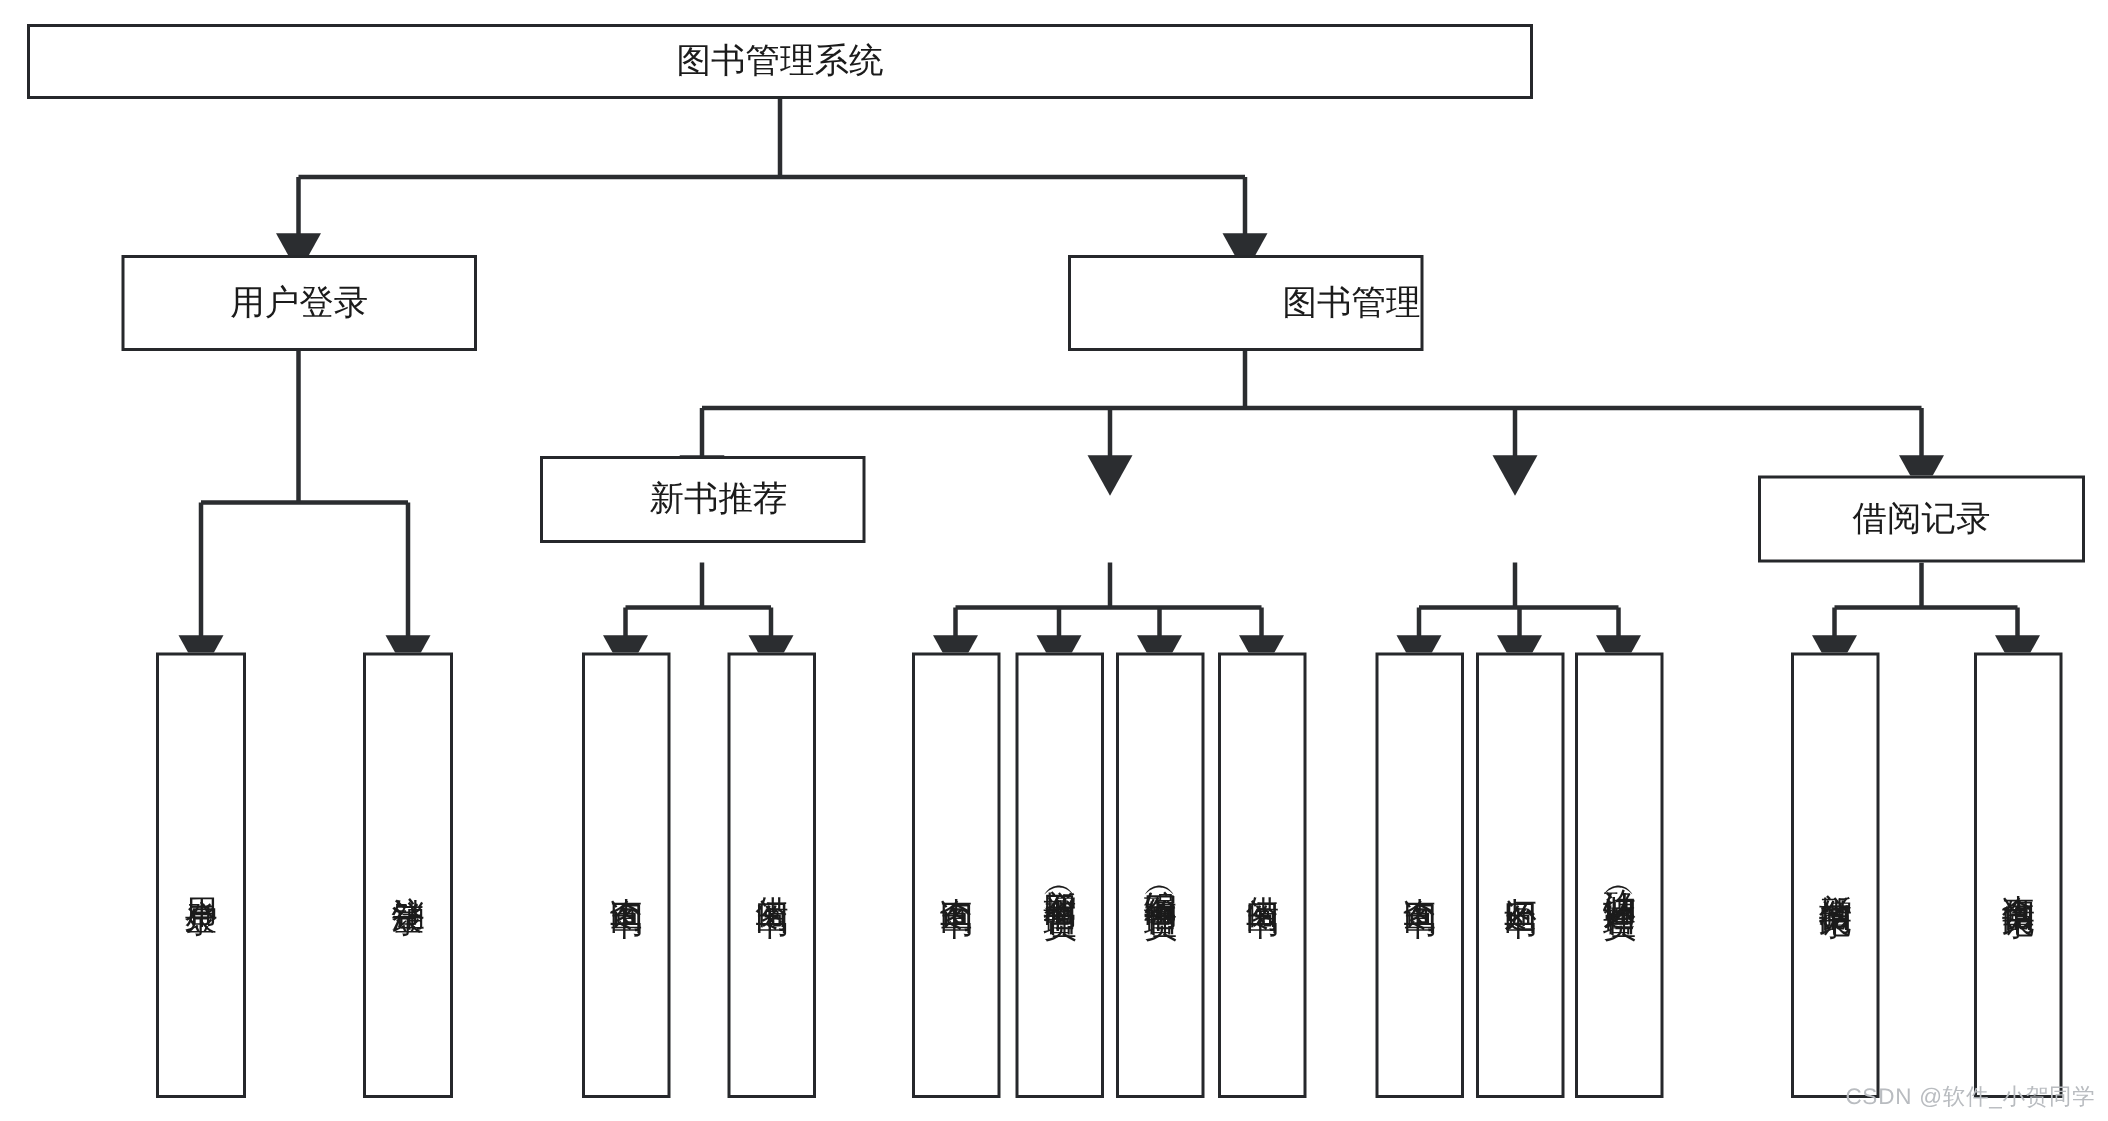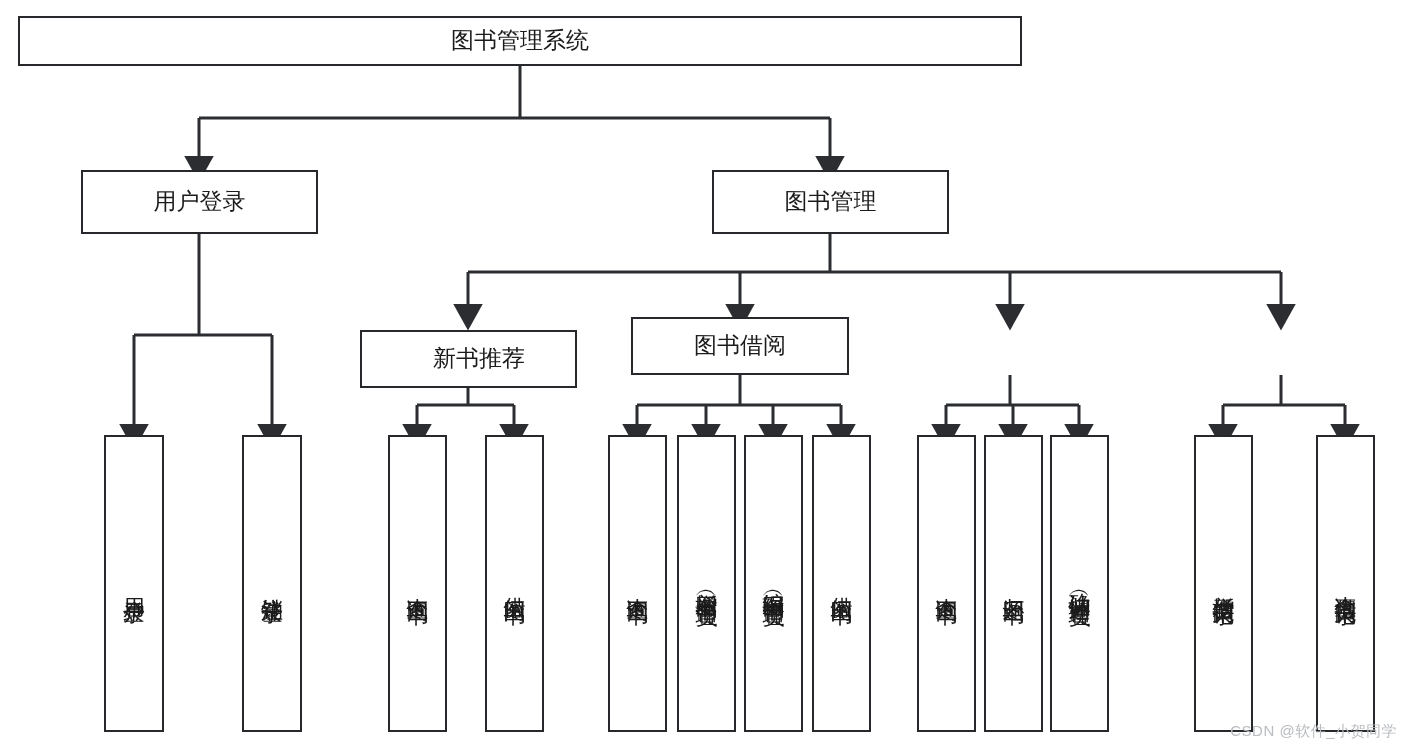--- a/index.html
+++ b/index.html
@@ -118,29 +118,29 @@
     </g>
   </svg>
 
   <div class="node horizontal" style="left:18px; top:16px; width:1004px; height:50px;">
     <span class="label">图书管理系统</span>
   </div>
 
   <div class="node horizontal" style="left:81px; top:170px; width:237px; height:64px;">
     <span class="label">用户登录</span>
   </div>
-  <div class="node horizontal" style="left:712px; top:170px; width:237px; height:64px;">
+  <div class="node horizontal" style="left:712px; top:170px; width:237px; height:64px;justify-content:flex-end;">
     <span class="label">图书管理</span>
   </div>
 
-  <div class="node horizontal" style="left:360px; top:330px; width:217px; height:58px;padding-left:21px;">
+  <div class="node horizontal" style="left:360px; top:304px; width:217px; height:58px;padding-left:21px;">
     <span class="label">新书推荐</span>
   </div>
-  <div class="node horizontal" style="left:631px; top:317px; width:218px; height:58px;">
-    <span class="label">图书借阅</span>
+  <div class="node horizontal" style="left:1172px; top:317px; width:218px; height:58px;">
+    <span class="label">借阅记录</span>
   </div>
 
   <div class="node vertical" style="left:104px; top:435px; width:60px; height:297px;">
     <span class="label">用户登录</span>
   </div>
   <div class="node vertical" style="left:242px; top:435px; width:60px; height:297px;">
     <span class="label">注销登录</span>
   </div>
 
   <div class="node vertical" style="left:388px; top:435px; width:59px; height:297px;">

